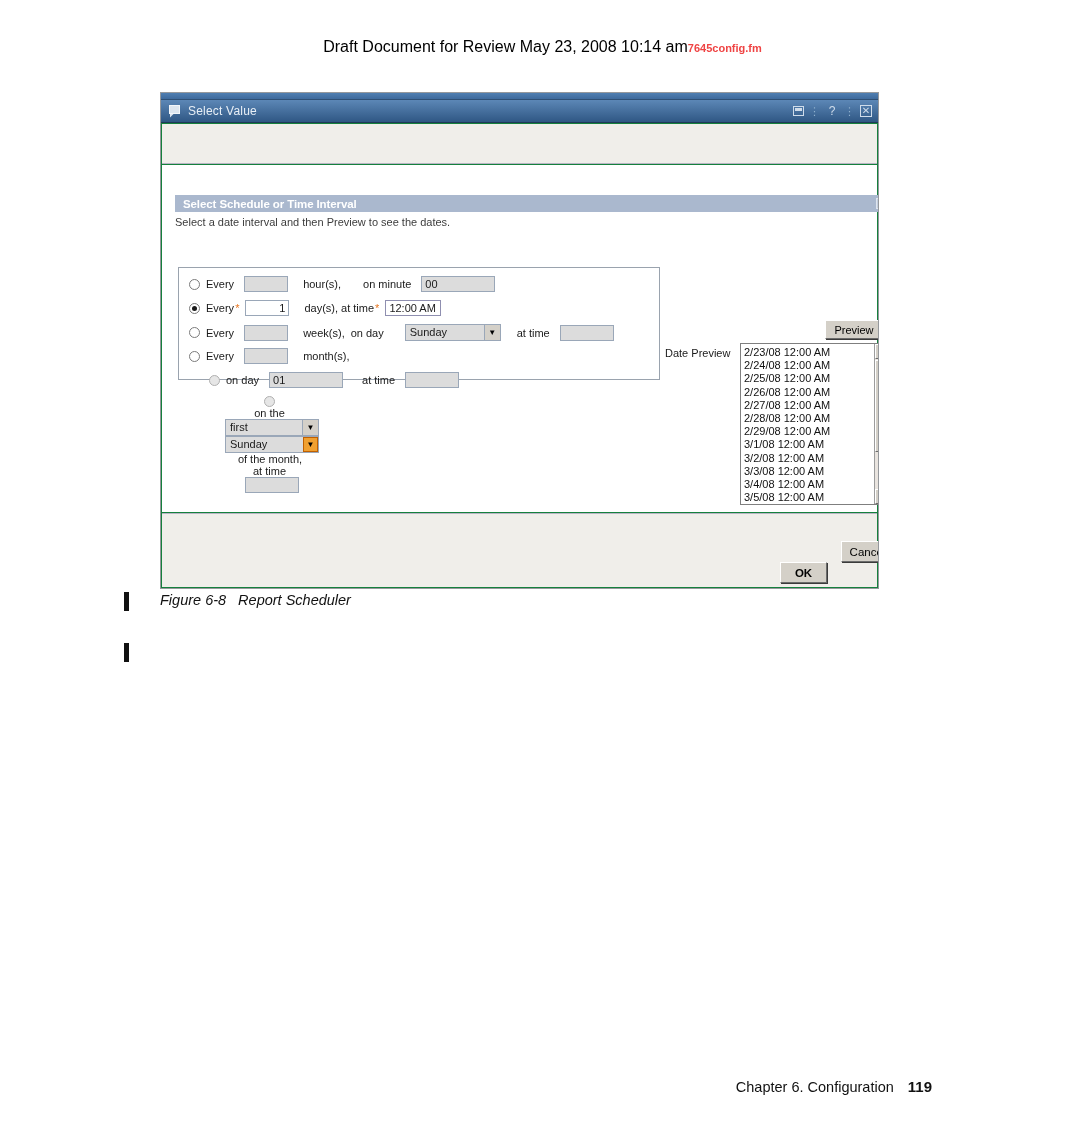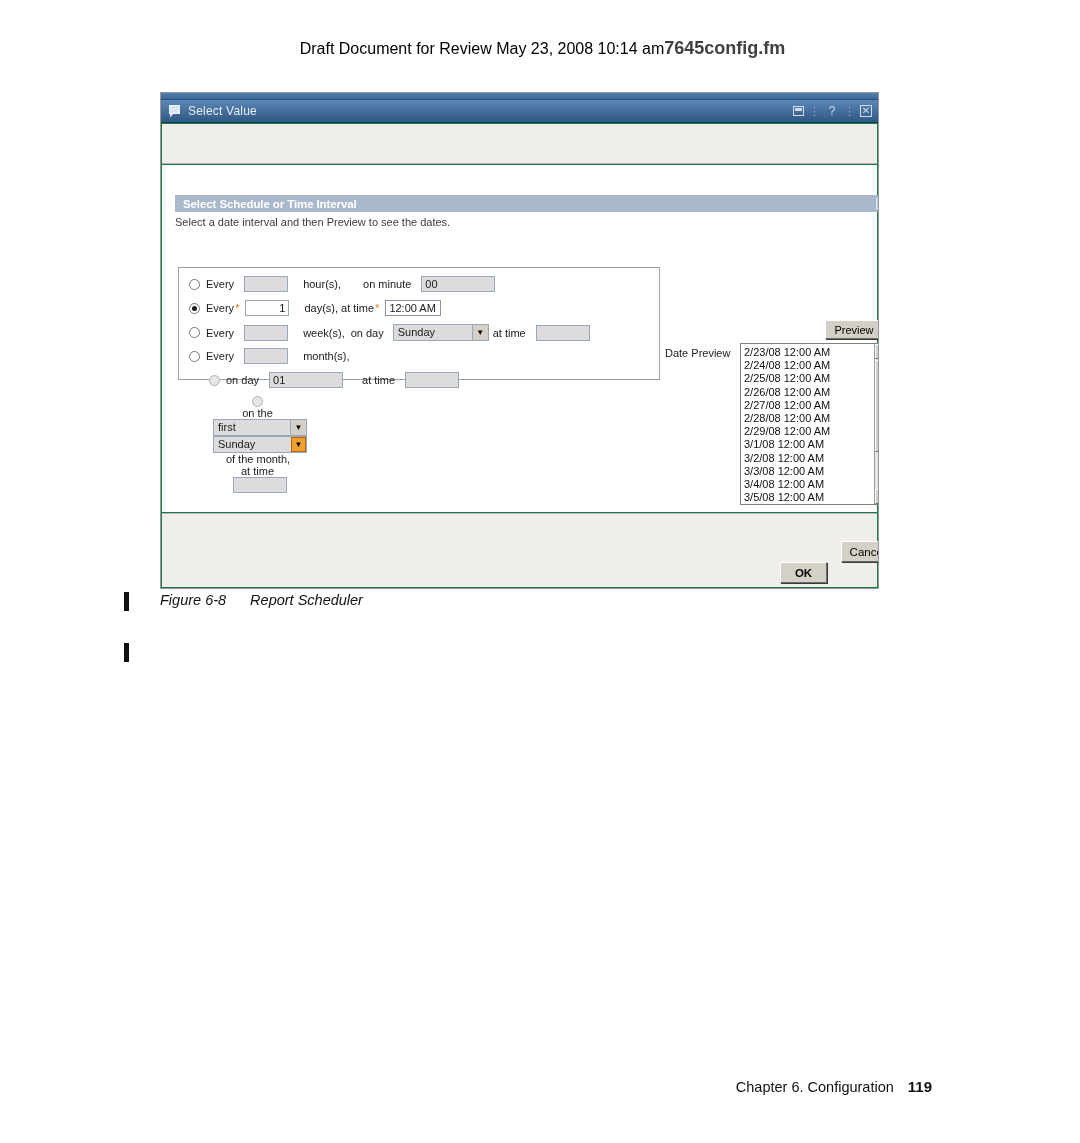--- a/index.html
+++ b/index.html
@@ -19,22 +19,22 @@
   .page-header {
     position: absolute;
     left: 160px;
     top: 38px;
     width: 765px;
     display: flex;
     justify-content: center;
     align-items: baseline;
   }
   .page-header .fm {
-    color: #404040;
-    font-size: 18px;
+    color: #ef4444;
+    font-size: 11px;
     font-weight: bold;
   }
 
   
   .dialog {
     position: absolute;
     left: 160px;
     top: 92px;
     width: 719px;
     height: 497px;
@@ -263,21 +263,21 @@
   .select {
     height: 17px;
     border: 1px solid #9aa7b8;
     background: #dcdcdc;
     box-sizing: border-box;
     font-size: 11px;
     color: #1a1a1a;
     line-height: 15px;
     display: inline-flex;
     align-items: center;
-    margin: 0 4px;
+    margin: 0 16px;
     position: relative;
   }
   .select .sel-text {
     padding: 0 4px;
     flex: 1;
   }
   .select .arrow {
     width: 15px;
     height: 15px;
     background: #d4d0c8;
@@ -412,21 +412,21 @@
   .cb1 { left: 124px; top: 592px; }
   .cb2 { left: 124px; top: 643px; }
   .fig-caption {
     position: absolute;
     left: 160px;
     top: 592px;
     font-size: 14.5px;
     font-style: italic;
     color: #111;
   }
-  .fig-caption .fig-num { margin-right: 24px; }
+  .fig-caption .fig-num { margin-right: 12px; }
 
   
   .page-footer {
     position: absolute;
     left: 0;
     top: 1078px;
     width: 932px;
     text-align: right;
     font-size: 14.5px;
     color: #111;

